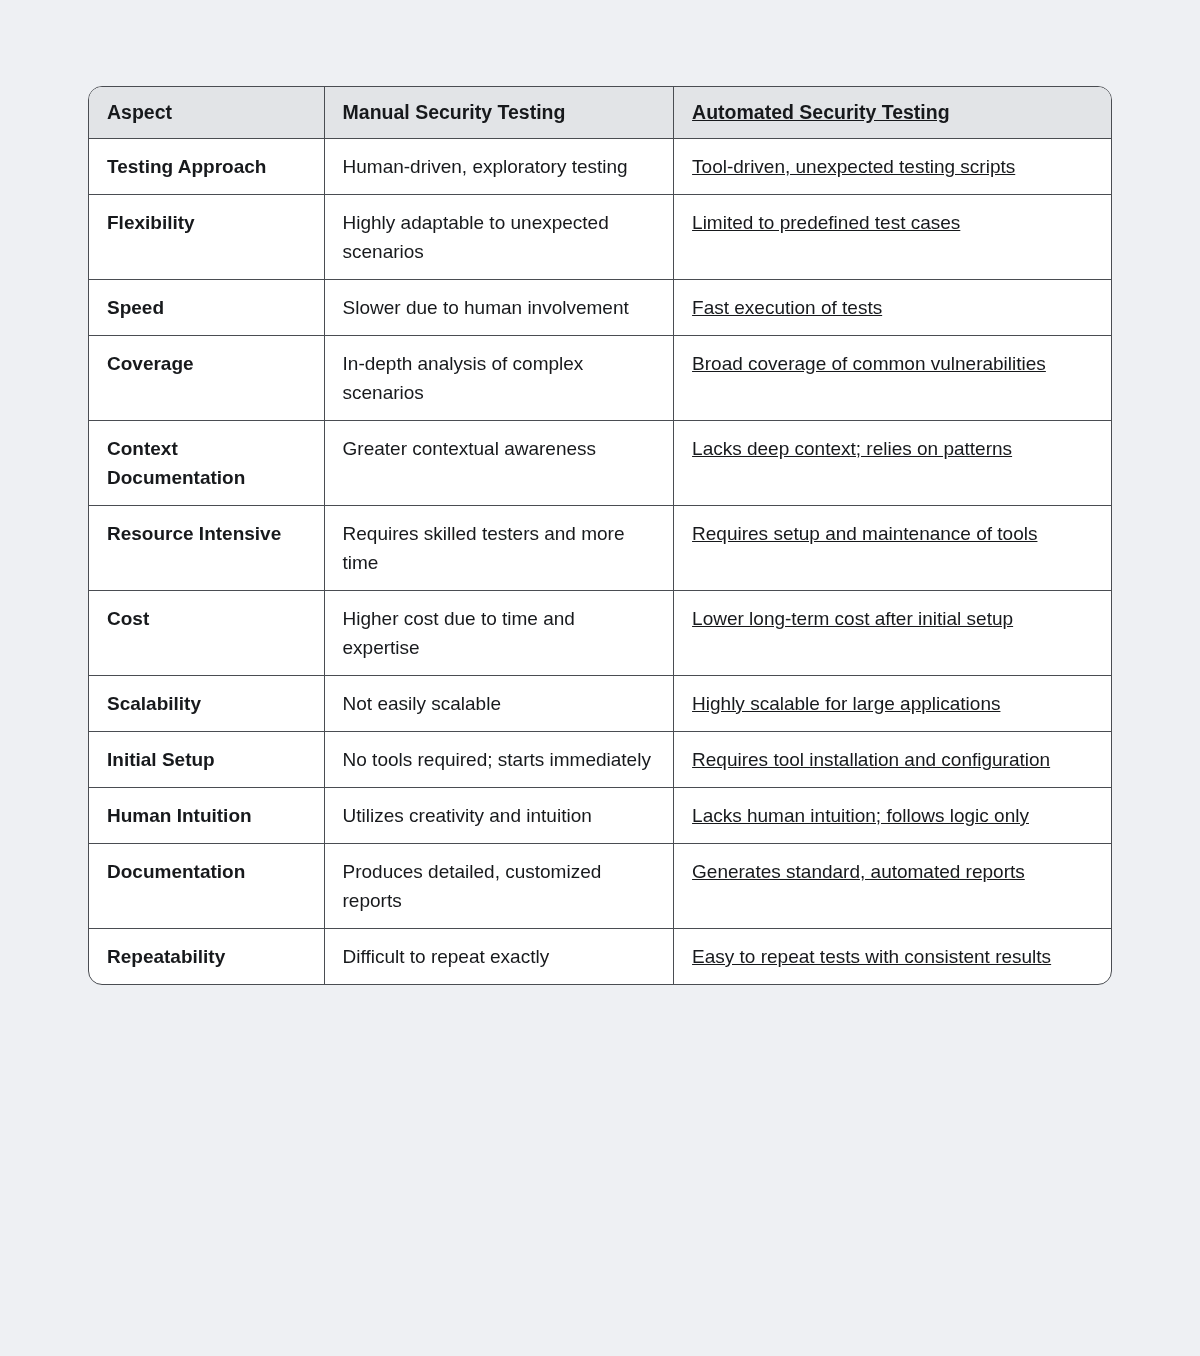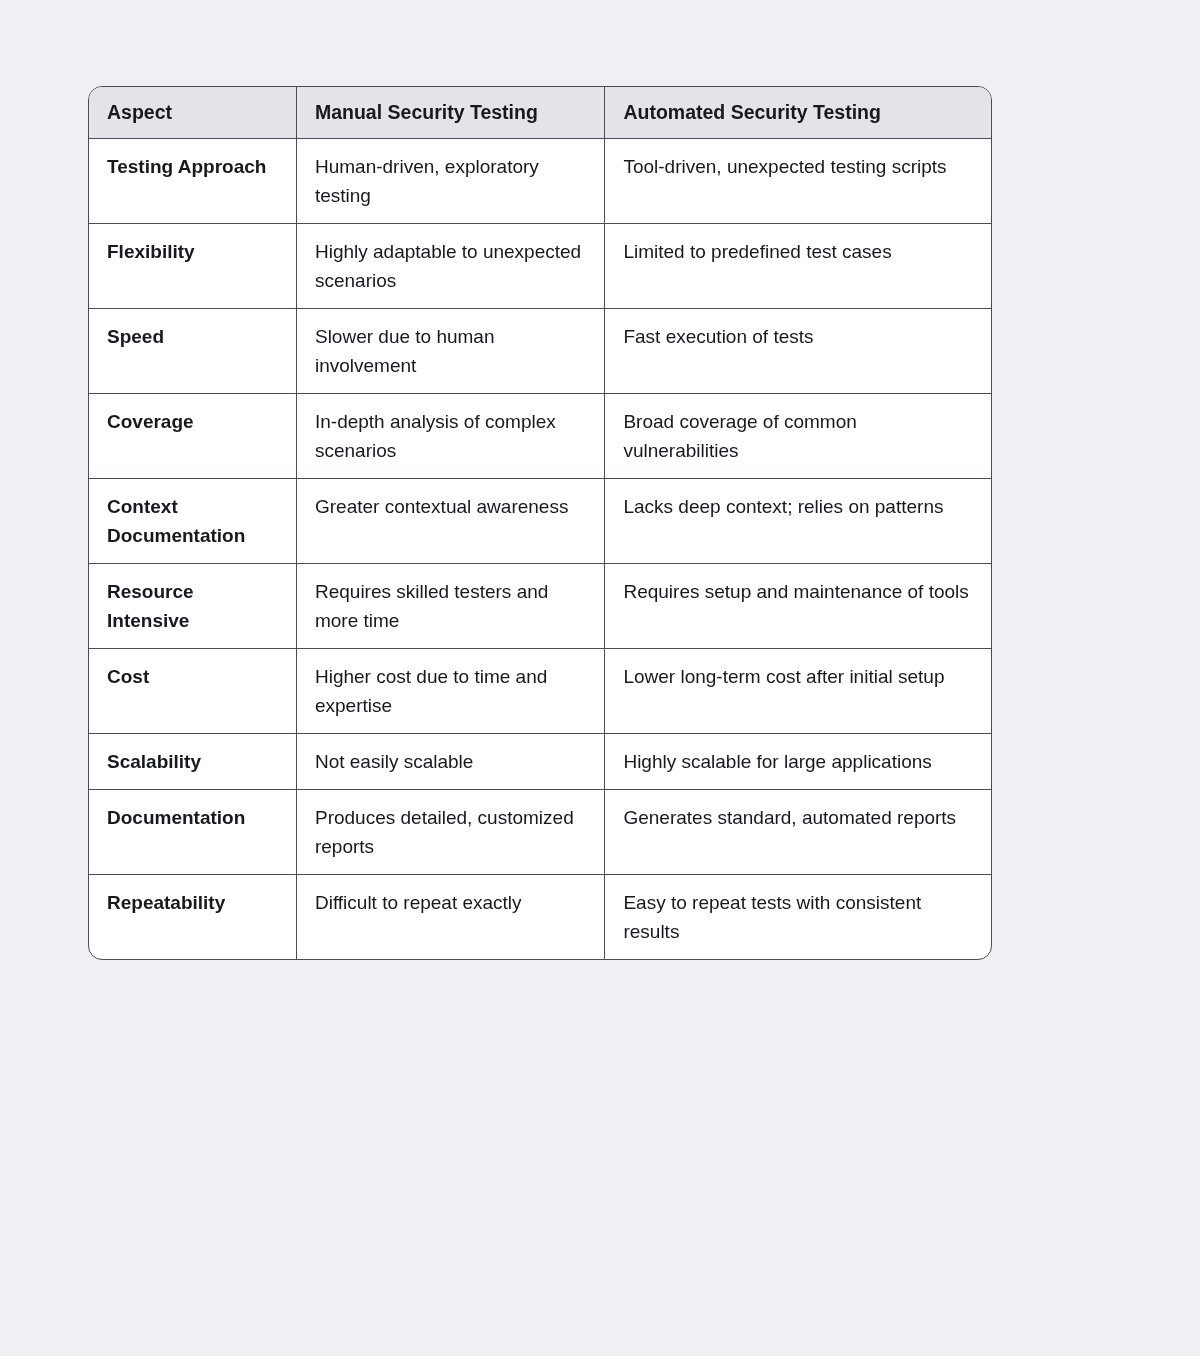--- a/index.html
+++ b/index.html
@@ -14,21 +14,21 @@
     width: 1200px;
     min-height: 1356px;
     background: var(--page-bg);
     font-family: "Liberation Sans", "DejaVu Sans", sans-serif;
     color: var(--text);
   }
   .table-wrap {
     position: absolute;
     left: 88px;
     top: 86px;
-    width: 904px;
+    width: 1024px;
     border: 1.5px solid var(--border);
     border-radius: 14px;
     overflow: hidden;
     background: var(--cell-bg);
   }
   table {
     width: 100%;
     border-collapse: collapse;
     table-layout: fixed;
   }
@@ -37,21 +37,21 @@
   col.c-automated { width: 42.8%; }
   th, td {
     border-right: 1.5px solid var(--border);
     border-bottom: 1.5px solid var(--border);
     text-align: left;
     vertical-align: top;
     padding: 13px 20px 13px 18px;
     font-size: 19px;
     line-height: 29px;
   }
-  th:last-child, td:last-child { border-right: none; }
+  th:last-child, td:last-child { border-right: none; text-decoration: underline; }
   tr:last-child td { border-bottom: none; }
   thead th {
     background: var(--header-bg);
     font-weight: 700;
     font-size: 19.5px;
     padding: 11px 20px 11px 18px;
   }
   td.aspect { font-weight: 700; }
 </style>
 </head>
@@ -115,21 +115,31 @@
           <td class="manual">Higher cost due to time and expertise</td>
           <td class="automated">Lower long-term cost after initial setup</td>
         </tr>
 
         <tr>
           <td class="aspect">Scalability</td>
           <td class="manual">Not easily scalable</td>
           <td class="automated">Highly scalable for large applications</td>
         </tr>
 
+        <tr>
+          <td class="aspect">Initial Setup</td>
+          <td class="manual">No tools required; starts immediately</td>
+          <td class="automated">Requires tool installation and configuration</td>
+        </tr>
 
+        <tr>
+          <td class="aspect">Human Intuition</td>
+          <td class="manual">Utilizes creativity and intuition</td>
+          <td class="automated">Lacks human intuition; follows logic only</td>
+        </tr>
 
         <tr>
           <td class="aspect">Documentation</td>
           <td class="manual">Produces detailed, customized reports</td>
           <td class="automated">Generates standard, automated reports</td>
         </tr>
 
         <tr>
           <td class="aspect">Repeatability</td>
           <td class="manual">Difficult to repeat exactly</td>

